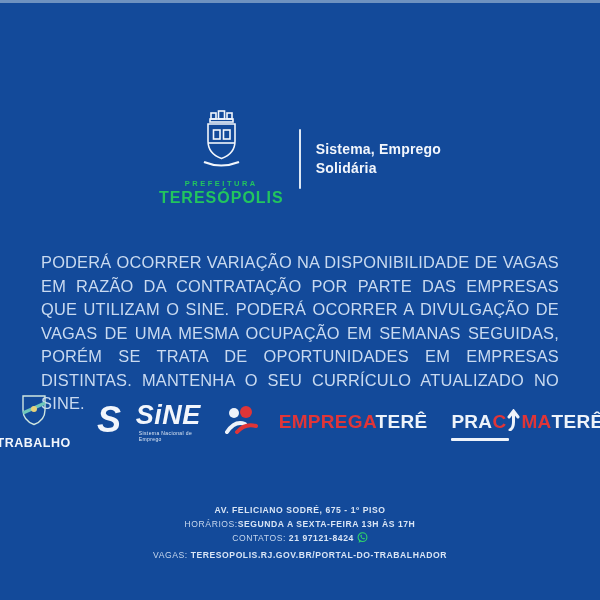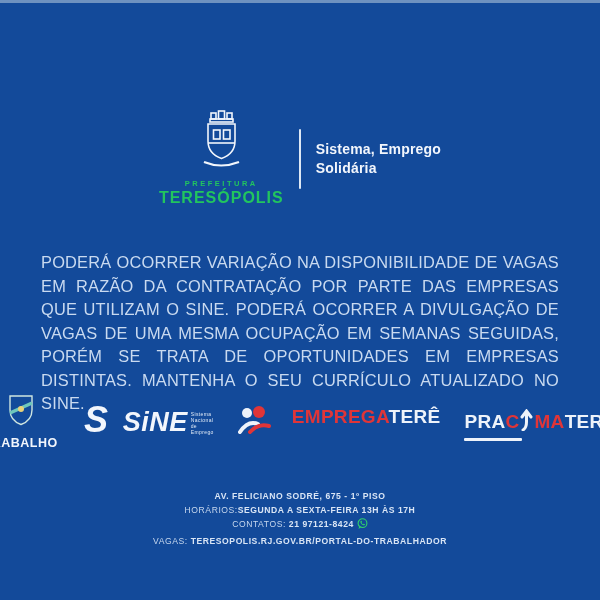--- a/index.html
+++ b/index.html
@@ -25,33 +25,33 @@
     position:absolute;top:235px;left:41px;width:518px;
     color:#c9daf0;font-size:16.4px;line-height:1.43;letter-spacing:.2px;
     text-align:justify;font-weight:500;
   }
 
   
   .logos{position:absolute;top:394px;left:0;width:600px;display:flex;justify-content:center;align-items:center;gap:24px;}
   .trabalho{display:flex;flex-direction:column;align-items:center;}
   .trabalho .lbl{color:#f2f6fc;font-weight:bold;font-size:12.5px;letter-spacing:.5px;margin-top:6px;}
   .sine{display:flex;align-items:center;gap:5px;}
-  .sine-text{display:flex;align-items:center;}
+  .sine-text{display:flex;flex-direction:column;align-items:center;}
   .sine-name{color:#f2f6fc;font-weight:bold;font-style:italic;font-size:27px;line-height:1;letter-spacing:.5px;}
   .sine-sub{color:#dfe9f6;font-size:5px;letter-spacing:.4px;margin-top:1px;margin-left:3px;}
-  .emprega{display:flex;gap:20px;}
+  .emprega{display:flex;align-items:center;gap:20px;}
   .emprega .txt{font-size:19px;font-weight:bold;letter-spacing:.3px;}
   .red{color:#e03538;}
   .white{color:#eef3fa;}
   .pracima{position:relative;display:flex;align-items:center;font-size:19px;font-weight:bold;letter-spacing:.3px;}
   .pracima .underline{position:absolute;left:0;bottom:-5px;width:58px;height:2.5px;background:#eef3fa;border-radius:1px;}
   .pracima svg{margin:0 1px;}
 
   
-  .footer{position:absolute;top:489px;left:0;width:600px;text-align:center;color:#c6d7ee;font-size:8.6px;letter-spacing:.55px;line-height:1.65;}
+  .footer{position:absolute;top:503px;left:0;width:600px;text-align:center;color:#c6d7ee;font-size:8.6px;letter-spacing:.55px;line-height:1.65;}
   .footer .b{font-weight:bold;color:#d9e5f5;}
   .footer .row{display:block;}
   .wa{vertical-align:-2px;margin-left:3px;}
 </style>
 </head>
 <body>
 
 <div class="canvas">
   <div class="top-strip"></div>
 

